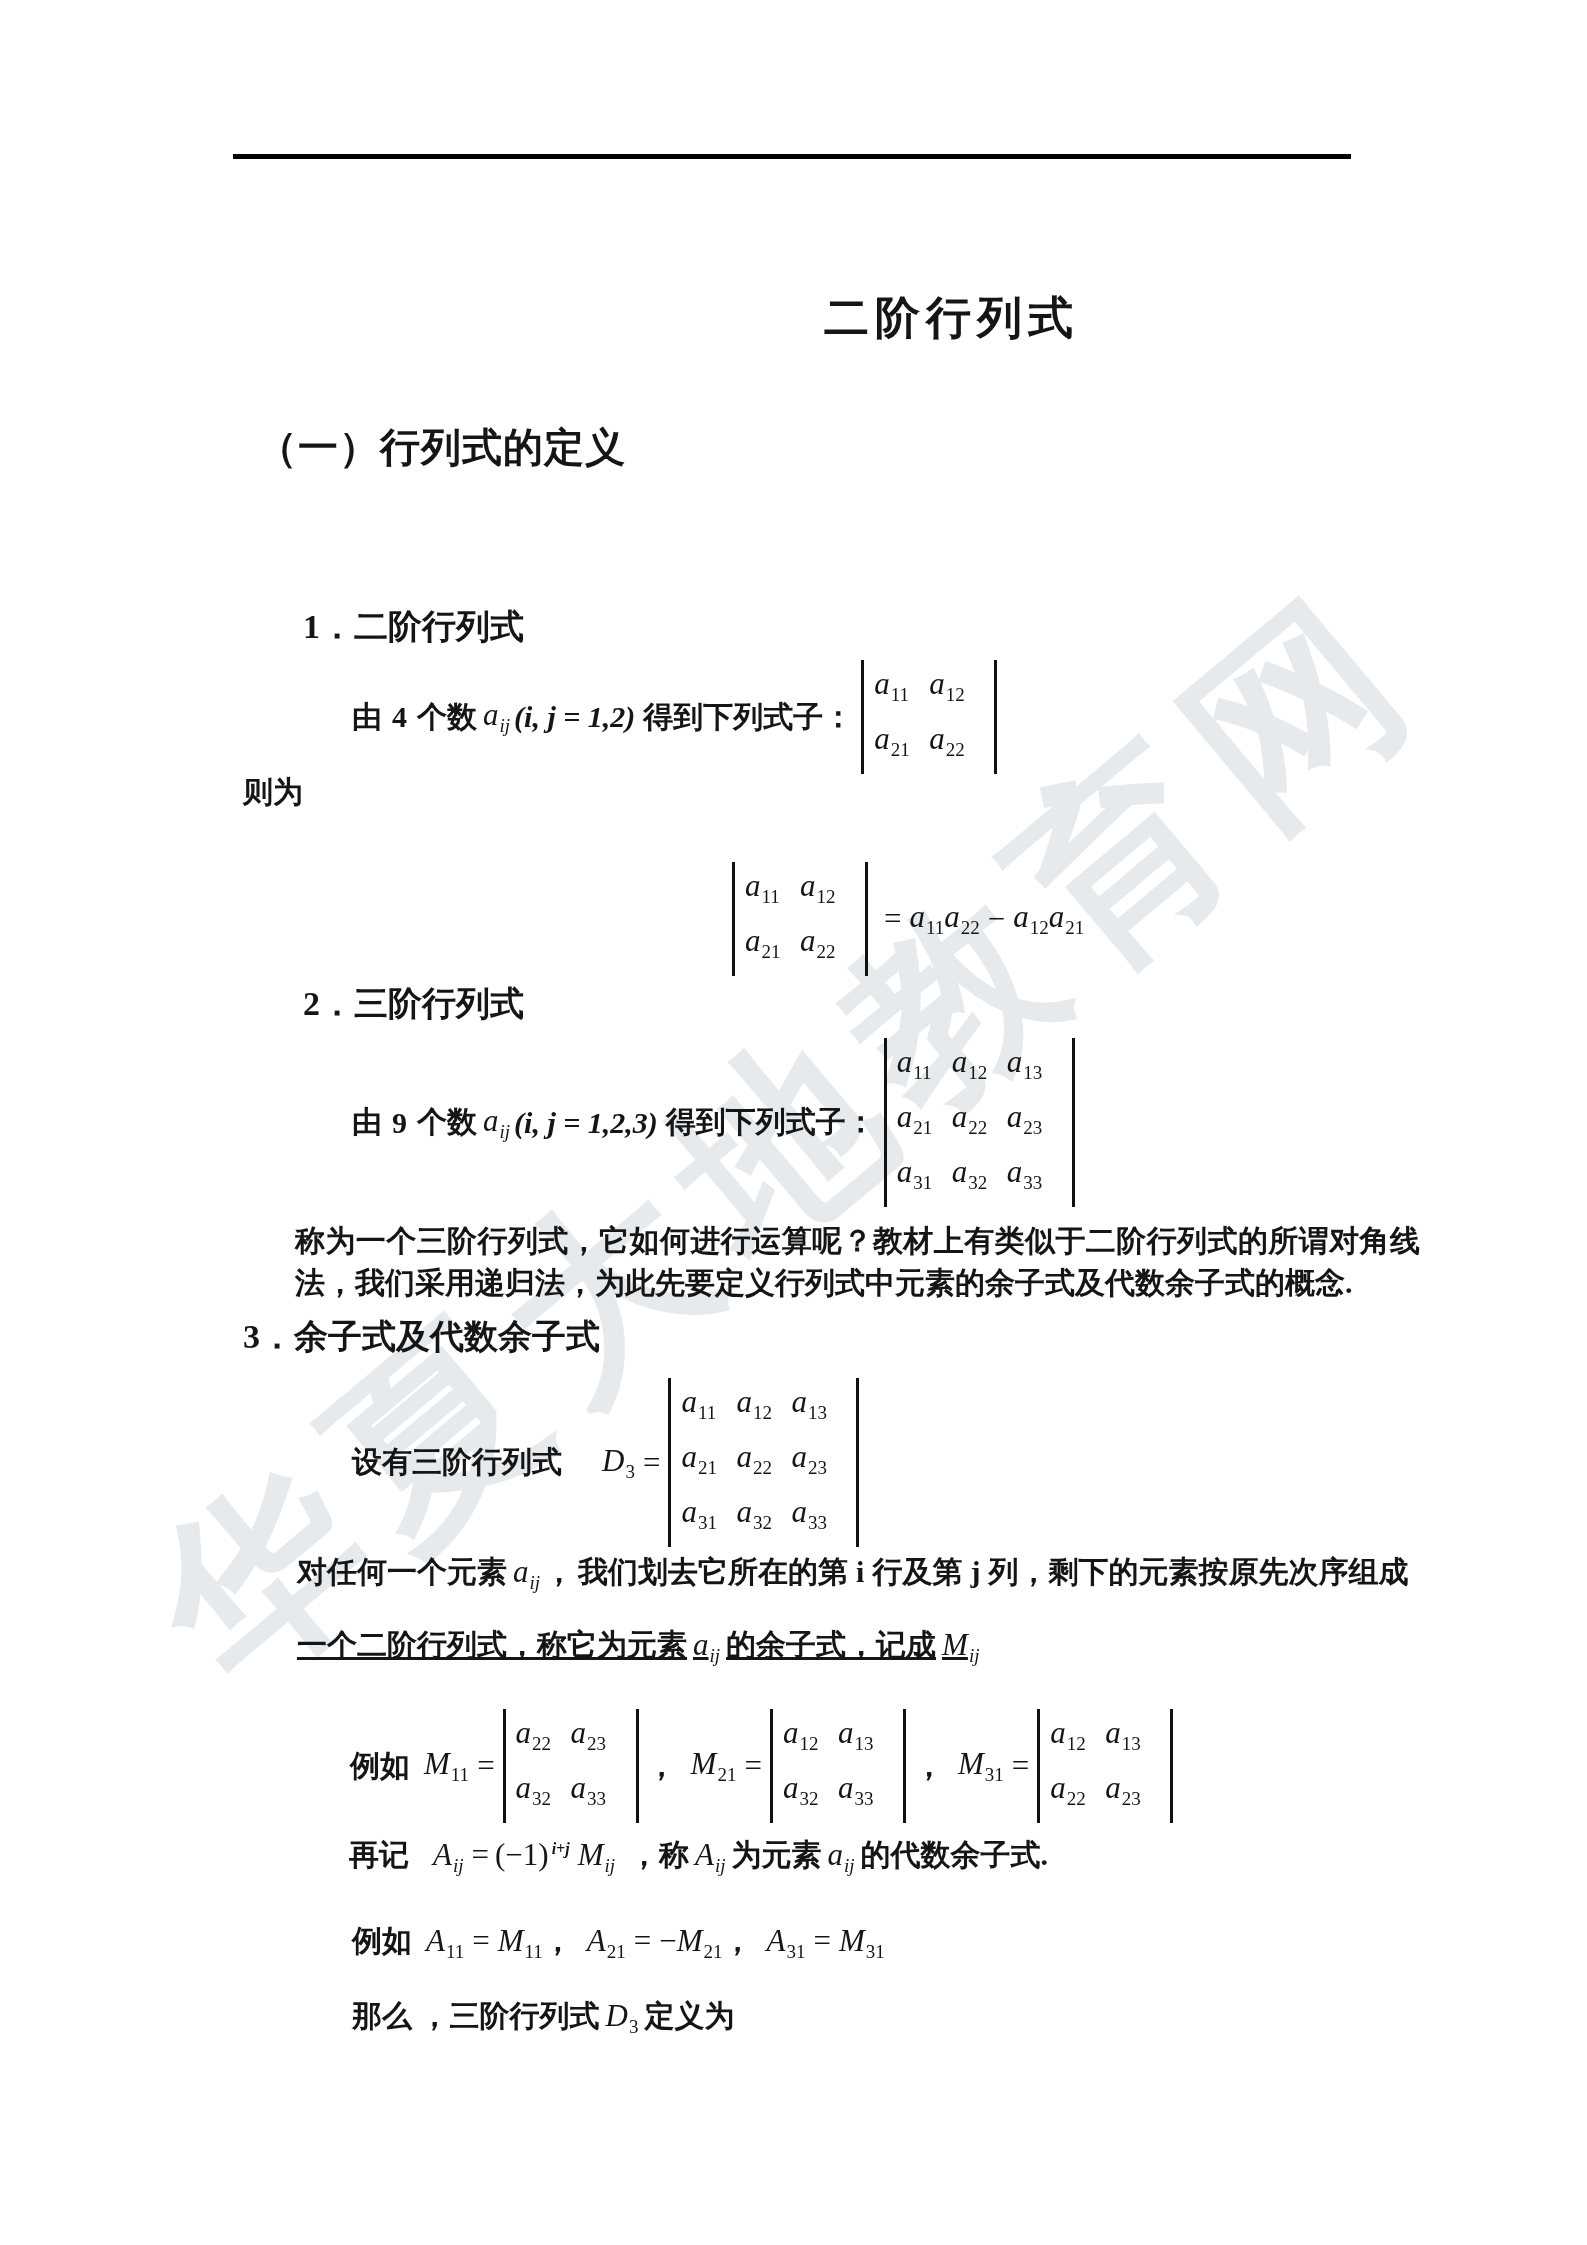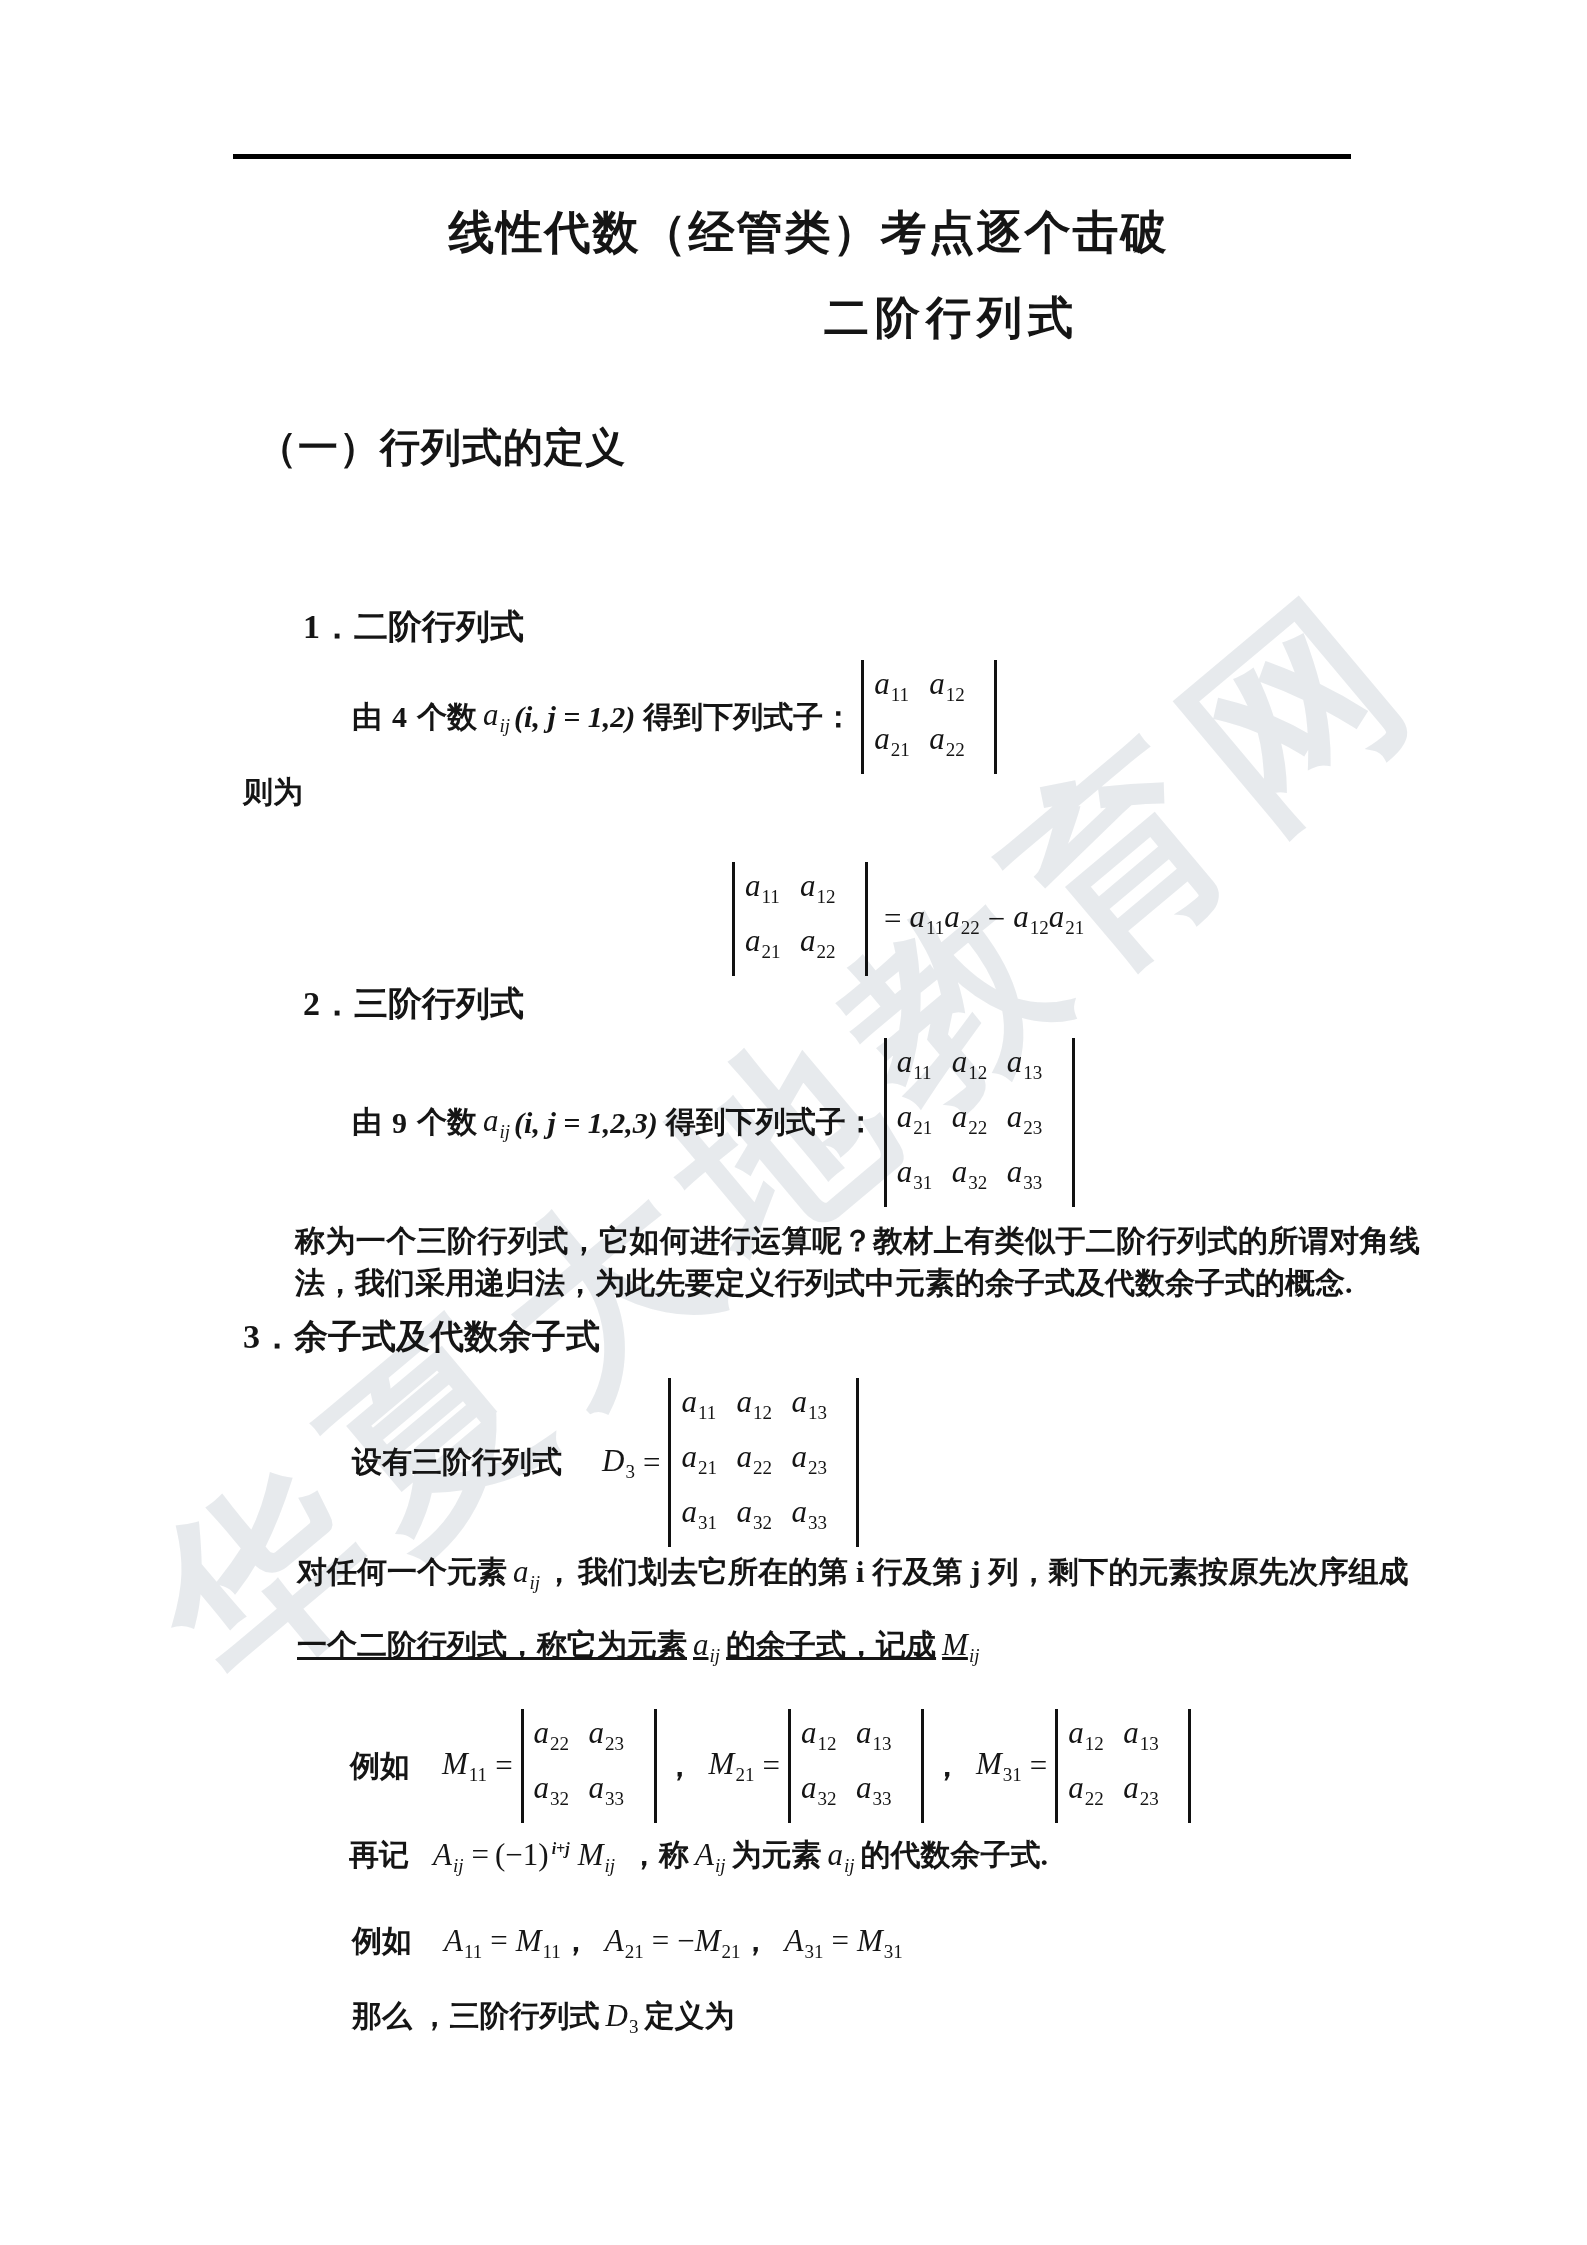--- a/index.html
+++ b/index.html
@@ -62,34 +62,33 @@
     display:inline-flex; flex-direction:column; justify-content:center;
     border-left:3px solid #111; border-right:3px solid #111;
     padding:2px 10px; margin:0 8px; font-weight:400;
   }
   .det-row { display:flex; }
   .det-cell { width:55px; line-height:44px; white-space:nowrap; }
   .det-cell i { font-size:31px; font-style:italic; }
   .det-cell sub { font-size:19px; margin-left:1px; }
 
   .g6 { margin-left:6px; } .g8 { margin-left:8px; } .g14 { margin-left:14px; }
-  .g24 { margin-left:24px; } .g30 { margin-left:32px; } .g40 { margin-left:40px; }
+  .g24 { margin-left:24px; } .g30 { margin-left:14px; } .g40 { margin-left:40px; }
   .lat { margin:0 8px; }
   .cm { margin:0 4px; }
 </style>
 </head>
 <body>
 
 <div class="page">
 
   <div class="wm">华夏大地教育网</div>
 
   <div class="rule"></div>
 
-  <div class="title">线性代数（经管类）考点逐个击破</div>
   <div class="subtitle">二阶行列式</div>
 
   <div class="h-sec">（一）行列式的定义</div>
 
 
   <div class="h-sub pos-sub1">1．二阶行列式</div>
 
   <div class="mrow pos-by4">
     <span>由</span>
       <b class="num">4</b>

